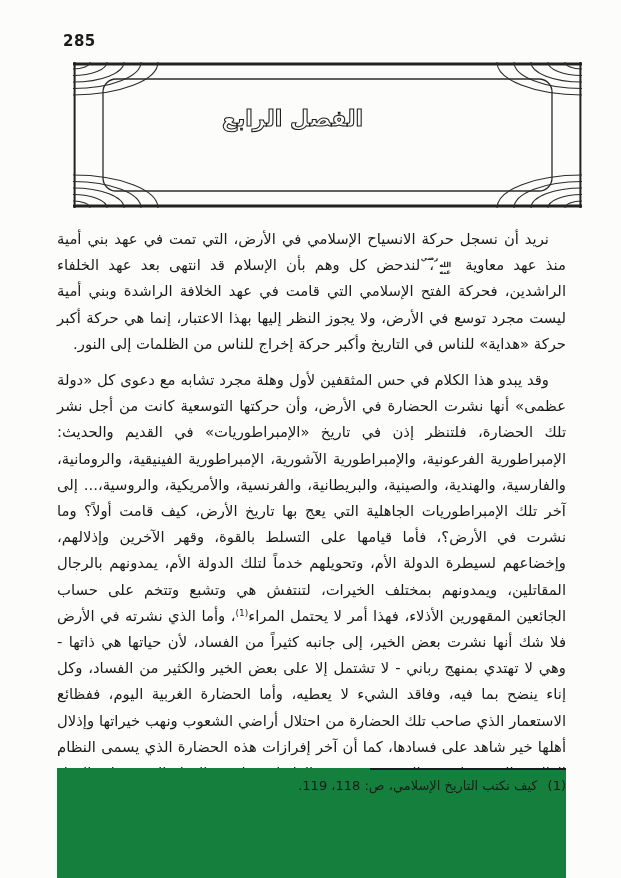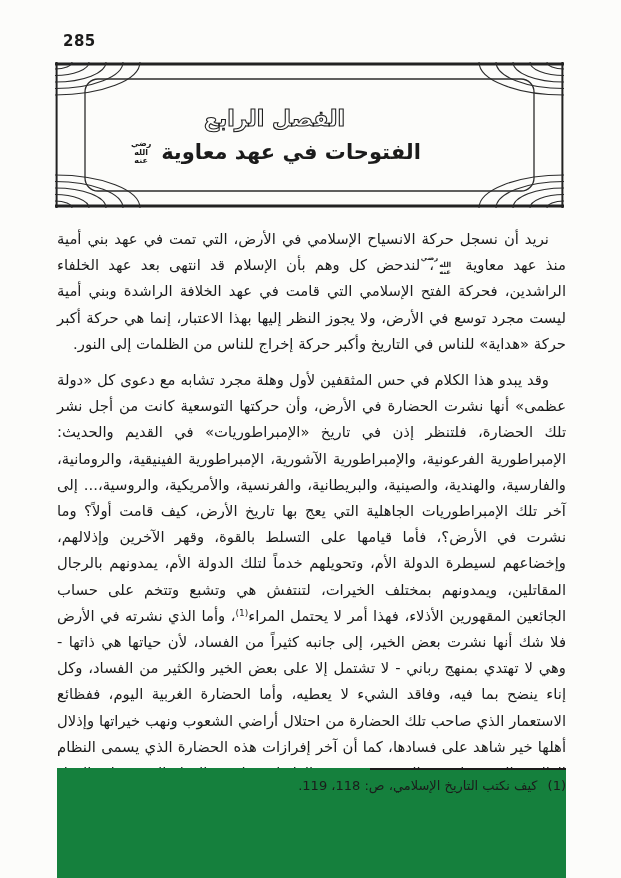--- a/index.html
+++ b/index.html
@@ -24,21 +24,21 @@
     left: 63px;
     top: 32px;
     font-size: 15px;
     font-weight: bold;
     letter-spacing: 0.5px;
     direction: ltr;
   }
   
   .header-box {
     position: absolute;
-    left: 55px;
+    left: 73px;
     top: 62px;
     width: 439px;
     height: 146px;
   }
   .header-box svg {
     position: absolute;
     left: 0; top: 0;
     width: 509px; height: 146px;
     display: block;
   }
@@ -159,21 +159,20 @@
         <rect x="30" y="17" width="449" height="112" rx="13" fill="none" stroke="#2b2b2b" stroke-width="1.3"></rect>
         <use href="#fan"></use>
         <use href="#fan" transform="translate(509,0) scale(-1,1)"></use>
         <use href="#fan" transform="translate(0,146) scale(1,-1)"></use>
         <use href="#fan" transform="translate(509,146) scale(-1,-1)"></use>
       </g>
     </svg>
 
     <div class="titles">
       <div class="chapter-title">الفصل الرابع</div>
-      <div class="chapter-subtitle"><span>الفتوحات في عهد معاوية</span><span class="honorific">رضي الله عنه</span></div>
     </div>
   </div>
 
   <div class="body-text">
     <p><span>نريد أن نسجل حركة الانسياح الإسلامي في الأرض، التي تمت في عهد بني أمية منذ عهد معاوية </span><span class="honorific small">رضي الله عنه</span><span>، لندحض كل وهم بأن الإسلام قد انتهى بعد عهد الخلفاء الراشدين، فحركة الفتح الإسلامي التي قامت في عهد الخلافة الراشدة وبني أمية ليست مجرد توسع في الأرض، ولا يجوز النظر إليها بهذا الاعتبار، إنما هي حركة أكبر حركة «هداية» للناس في التاريخ وأكبر حركة إخراج للناس من الظلمات إلى النور.</span></p>
     <p><span>وقد يبدو هذا الكلام في حس المثقفين لأول وهلة مجرد تشابه مع دعوى كل «دولة عظمى» أنها نشرت الحضارة في الأرض، وأن حركتها التوسعية كانت من أجل نشر تلك الحضارة، فلتنظر إذن في تاريخ «الإمبراطوريات» في القديم والحديث: الإمبراطورية الفرعونية، والإمبراطورية الآشورية، الإمبراطورية الفينيقية، والرومانية، والفارسية، والهندية، والصينية، والبريطانية، والفرنسية، والأمريكية، والروسية،... إلى آخر تلك الإمبراطوريات الجاهلية التي يعج بها تاريخ الأرض، كيف قامت أولاً؟ وما نشرت في الأرض؟، فأما قيامها على التسلط بالقوة، وقهر الآخرين وإذلالهم، وإخضاعهم لسيطرة الدولة الأم، وتحويلهم خدماً لتلك الدولة الأم، يمدونهم بالرجال المقاتلين، ويمدونهم بمختلف الخيرات، لتنتفش هي وتشبع وتتخم على حساب الجائعين المقهورين الأذلاء، فهذا أمر لا يحتمل المراء</span><sup class="fnref">(1)</sup><span>، وأما الذي نشرته في الأرض فلا شك أنها نشرت بعض الخير، إلى جانبه كثيراً من الفساد، لأن حياتها هي ذاتها - وهي لا تهتدي بمنهج رباني - لا تشتمل إلا على بعض الخير والكثير من الفساد، وكل إناء ينضح بما فيه، وفاقد الشيء لا يعطيه، وأما الحضارة الغربية اليوم، ففظائع الاستعمار الذي صاحب تلك الحضارة من احتلال أراضي الشعوب ونهب خيراتها وإذلال أهلها خير شاهد على فسادها، كما أن آخر إفرازات هذه الحضارة الذي يسمى النظام العالمي الجديد، إن هو إلا نوع جديد من الطغيان تمارسه الدول القوية على الدول الضعيفة، ومن أبرز مآثره التخطيط للتحكم في الدول المنتجة للبترول لحساب الدول الغربية القوية المتحكمة، وذلك باستنزاف هذا البترول في مدة أقصر، وطرحه</span></p>
   </div>
 
   <div class="footnote-area">
     <div class="footnote-rule"></div>

